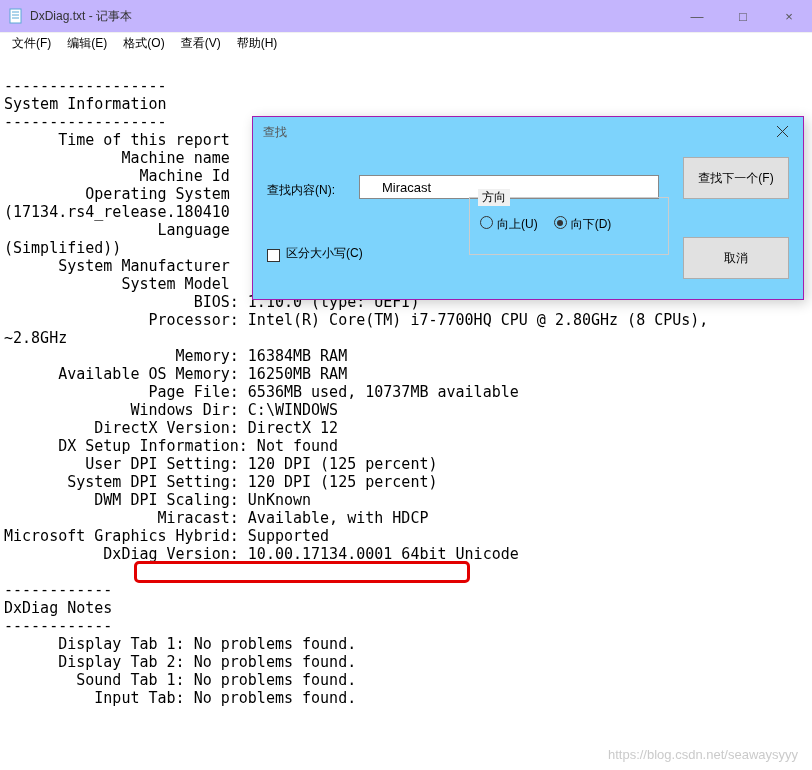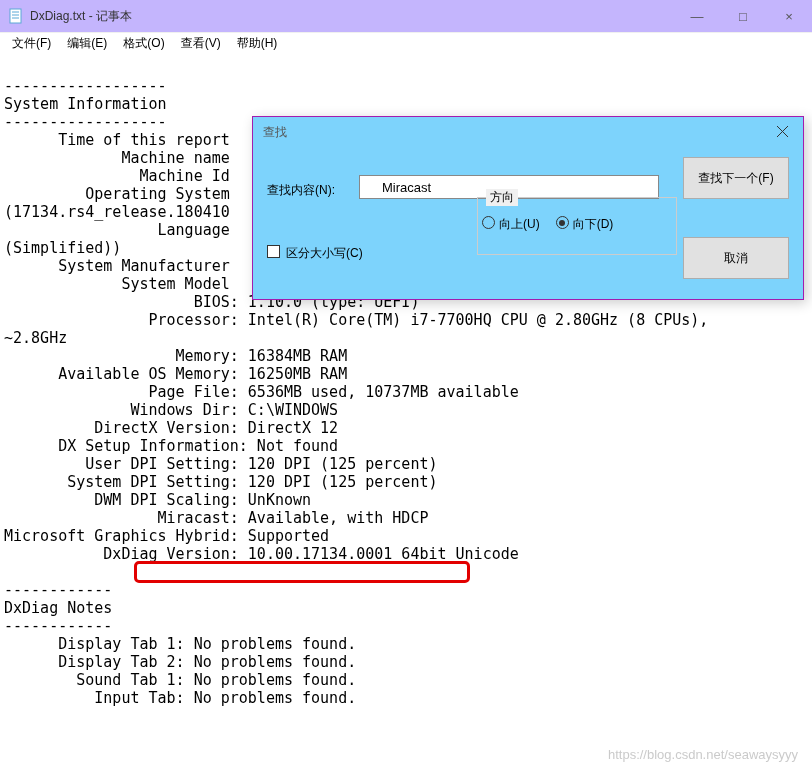--- a/index.html
+++ b/index.html
@@ -107,26 +107,26 @@
   display: flex; align-items: center; justify-content: center;
 }
 .find-btn.cancel {
   position: absolute;
   right: 14px;
   top: 50px;
   margin-top: 40px;
 }
 .group-direction {
   position: absolute;
-  left: 224px;
+  left: 216px;
   top: 50px;
   width: 200px;
   height: 58px;
   border: 1px solid #ccc;
-  padding: 8px 4px;
+  padding: 8px 10px;
 }
 .group-direction .glabel {
   position: absolute;
   top: -9px; left: 8px;
   background: #f0f0f0;
   padding: 0 4px;
   font-size: 12px;
 }
 .radios { display: flex; gap: 16px; margin-top: 10px; font-size: 12px; align-items: center; }
 .radio { display: flex; gap: 4px; }
@@ -135,21 +135,21 @@
   border: 1px solid #333; display: inline-flex;
   align-items: center; justify-content: center;
 }
 .radio-circle.checked::after {
   content: ""; width: 6px; height: 6px; border-radius: 50%; background: #333;
 }
 .checkbox-row {
   position: absolute;
   left: 14px;
   top: 98px;
-  display: flex; align-items: flex-start; gap: 6px;
+  display: flex; align-items: flex-end; gap: 6px;
   font-size: 12px;
 }
 .cb-box {
   width: 13px; height: 13px; border: 1px solid #333; background: #fff;
 }
 .watermark {
   position: absolute;
   right: 14px;
   bottom: 8px;
   font-size: 13px;

